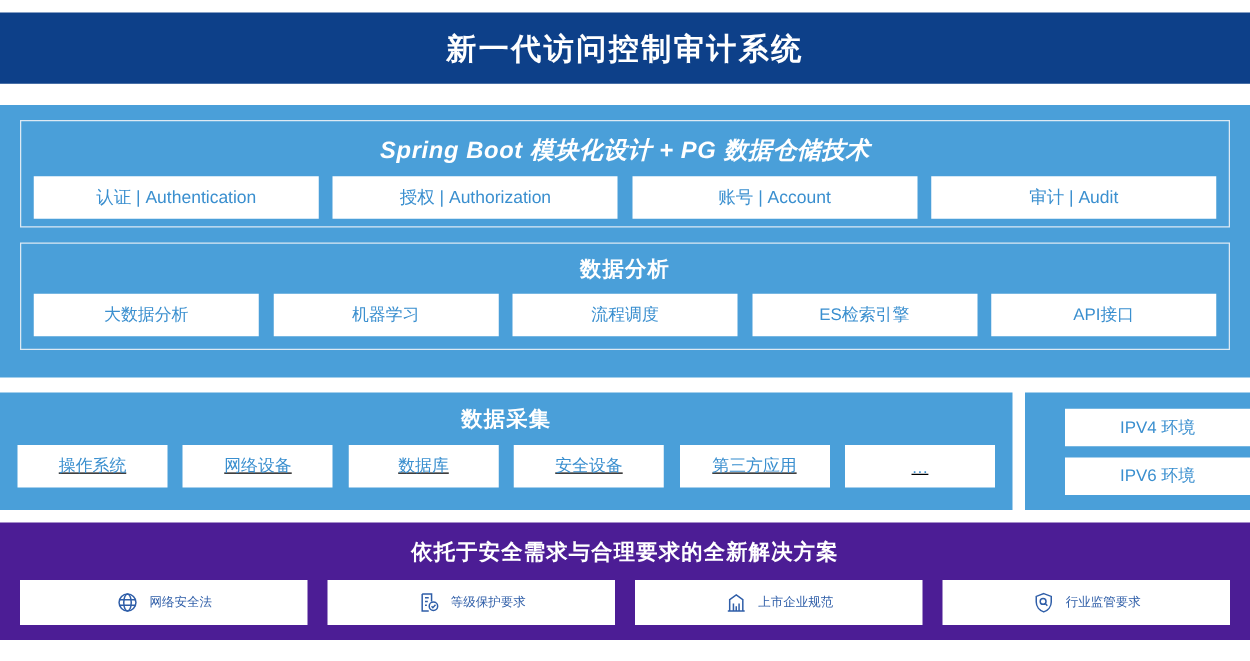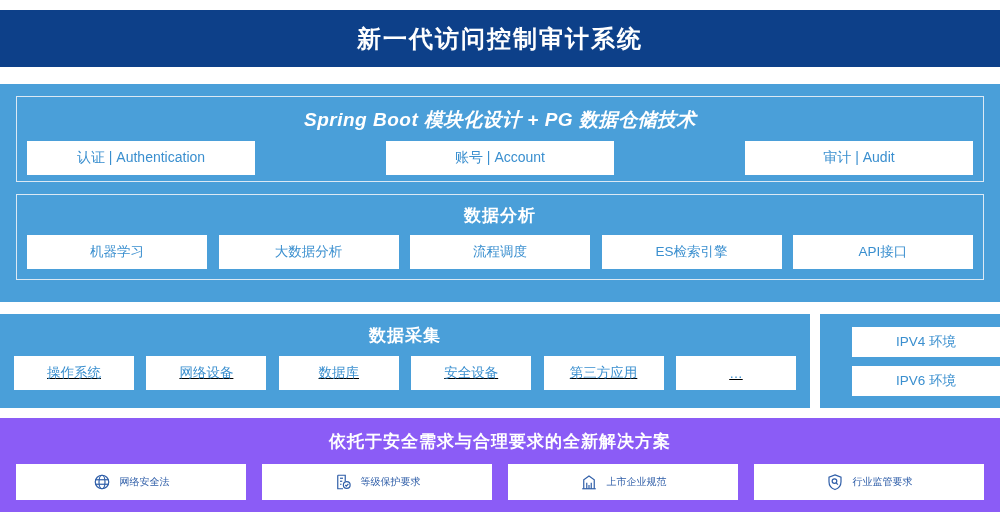--- a/index.html
+++ b/index.html
@@ -40,21 +40,21 @@
     letter-spacing: 2px;
   }
 
   
   .panel {
     position: absolute;
     background: #4a9fd9;
     box-sizing: border-box;
   }
   .panel-light { background: #4a9fd9; }
-  .panel-mid   { background: #8b5cf6; }
+  .panel-mid   { background: #4c1d95; }
 
   
   .group {
     box-sizing: border-box;
     border: 1px solid #dce9f4;
     display: flex;
     flex-direction: column;
   }
   .group-title {
     text-align: center;
@@ -175,36 +175,39 @@
 
   <div class="panel panel-light" id="sec-architecture">
 
     <div class="group" id="grp-springboot">
       <div class="group-title italic">Spring Boot 模块化设计 + PG 数据仓储技术</div>
       <div class="chip-row">
         <div class="chip chip-lg">
           <span>认证 | Authentication</span>
         </div>
         <div class="chip chip-lg">
+          <span>授权 | Authorization</span>
+        </div>
+        <div class="chip chip-lg">
           <span>账号 | Account</span>
         </div>
         <div class="chip chip-lg">
           <span>审计 | Audit</span>
         </div>
       </div>
     </div>
 
     <div class="group" id="grp-analytics">
       <div class="group-title">数据分析</div>
       <div class="chip-row">
         <div class="chip">
+          <span>大数据分析</span>
+        </div>
+        <div class="chip">
           <span>机器学习</span>
-        </div>
-        <div class="chip">
-          <span>大数据分析</span>
         </div>
         <div class="chip">
           <span>流程调度</span>
         </div>
         <div class="chip">
           <span>ES检索引擎</span>
         </div>
         <div class="chip">
           <span>API接口</span>
         </div>

